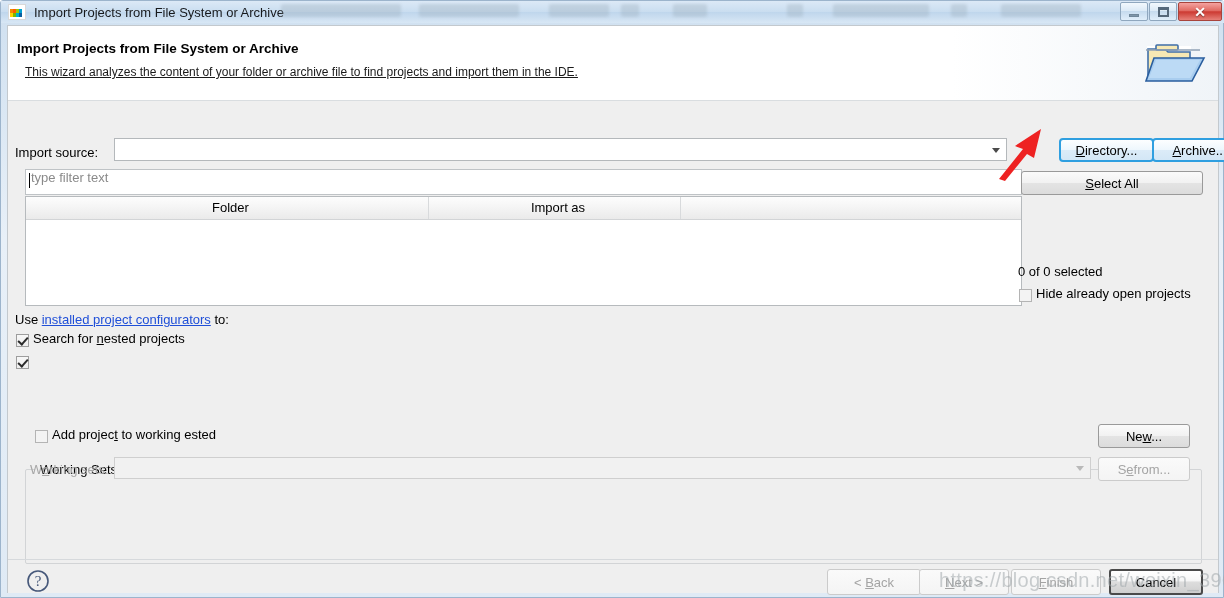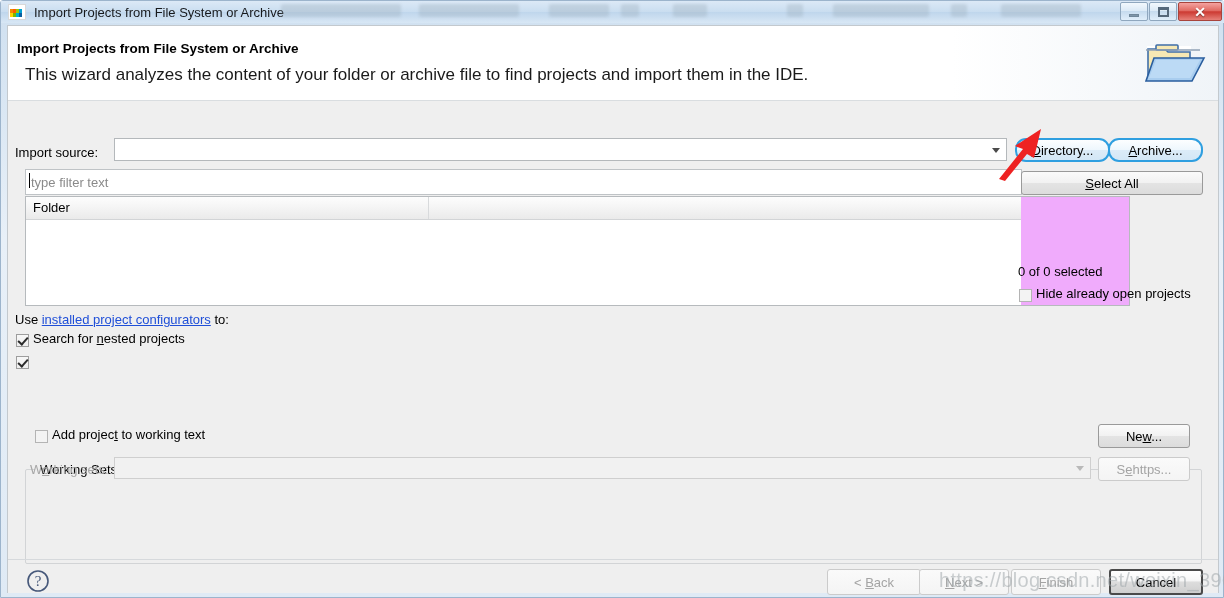--- a/index.html
+++ b/index.html
@@ -125,22 +125,23 @@
   #header-title {
     position: absolute;
     left: 9px; top: 15px;
     font-size: 13.5px;
     font-weight: bold;
     color: #000000;
   }
   #header-sub {
     position: absolute;
     left: 17px; top: 39px;
-    font-size: 17px;
+    font-size: 12px;
     color: #1a1a1a;
+    text-decoration: underline;
   }
   #header-icon {
     position: absolute;
     right: 12px; top: 10px;
     width: 62px; height: 52px;
   }
 
   
   #body-area {
     position: absolute;
@@ -180,42 +181,43 @@
   }
 
   
   #filterbox {
     position: absolute;
     left: 17px; top: 143px;
     width: 997px; height: 26px;
     box-sizing: border-box;
     background: #ffffff;
     border: 1px solid #bfc3c6;
-    display: flex; align-items: center;
+    display: flex; 
   }
   #filterbox .ph {
     padding-left: 5px;
     font-size: 13px;
     color: #8a8a8a;
   }
   #filter-caret {
     position: absolute;
     left: 3px; top: 3px;
     width: 1px; height: 15px;
     background: #000000;
   }
 
   
   #table {
     position: absolute;
     left: 17px; top: 170px;
-    width: 1105px; height: 110px;
-    box-sizing: border-box;
-    background: #f0abfc;
+    width: 997px; height: 110px;
+    box-sizing: border-box;
+    background: #1d4ed8;
     border: 1px solid #b6babd;
+    text-align: center;
   }
   #thead {
     position: absolute;
     left: 0; top: 0;
     width: 995px; height: 23px;
     background: linear-gradient(to bottom, #fdfdfd 0%, #f4f4f4 50%, #eaeaea 100%);
     border-bottom: 1px solid #d2d4d6;
     box-sizing: border-box;
   }
   .th {
@@ -242,22 +244,23 @@
     display: flex; align-items: center; justify-content: center;
     white-space: nowrap;
   }
   .btn.disabled {
     color: #a4a4a4;
     border-color: #cbcbcb;
     background: linear-gradient(to bottom, #fafafa 0%, #f4f4f4 100%);
   }
   .btn.focus {
     border: 2px solid #2f9fe0;
-    border-radius: 11px;
+    border-radius: 4px;
     background: linear-gradient(to bottom, #fcfeff 0%, #eef7fd 48%, #dcecf8 50%, #d3e7f6 100%);
+    margin-left: 44px;
   }
   .btn.default {
     border: 2px solid #4a4a4a;
     background: linear-gradient(to bottom, #ffffff 0%, #f6f6f6 45%, #dddddd 50%, #cfcfcf 100%);
   }
   .mn { text-decoration: underline; }
 
   
   .cb {
     position: absolute;
@@ -408,20 +411,21 @@
       </div>
 
       <div id="filterbox" style="top:67px;">
         <span id="filter-caret"></span>
         <span class="ph">type filter text</span>
       </div>
 
       <div id="table" style="top:94px;">
         <div id="thead">
           <div class="th" style="left:0px;   width:403px;">Folder</div>
+          <div class="th" style="left:403px; width:252px;">Import as</div>
           <div class="th" style="left:655px; width:340px; border-right:none;"></div>
         </div>
         <div style="position:absolute; left:0; top:23px; width:995px; height:85px; background:#ffffff;"></div>
       </div>
 
       <div class="btn" style="left:1013px; top:69px; width:182px; height:24px;">
         <span><span></span><span class="mn">S</span><span>elect All</span></span>
       </div>
 
       <div class="lbl" style="left:1010px; top:162px;">0 of 0 selected</div>
@@ -435,34 +439,34 @@
 
       <div class="cb checked" style="left:8px; top:232px;"></div>
       <div class="lbl" style="left:25px; top:229px;text-align:center;"><span>Search for </span><span class="mn">n</span><span>ested projects</span></div>
 
       <div class="cb checked" style="left:8px; top:254px;"></div>
 
       <div id="group"></div>
       <div id="group-label">Working Sets</div>
 
       <div class="cb off" style="left:27px; top:328px;"></div>
-      <div class="lbl" style="left:44px; top:325px;"><span>Add projec</span><span class="mn">t</span><span> to working text</span></div>
+      <div class="lbl" style="left:44px; top:325px;"><span>Add projec</span><span class="mn">t</span><span> to working ested</span></div>
 
       <div class="lbl dim" style="left:22px; top:360px;"><span>W</span><span class="mn">o</span><span>rking sets:</span></div>
 
       <div class="combo disabled" style="left:106px; top:355px; width:977px; height:22px;">
         <span class="val"></span>
         <span class="arrow"></span>
       </div>
 
       <div class="btn" style="left:1090px; top:322px; width:92px; height:24px;">
         <span><span>Ne</span><span class="mn">w</span><span>...</span></span>
       </div>
       <div class="btn disabled" style="left:1090px; top:355px; width:92px; height:24px;">
-        <span><span>S</span><span class="mn">e</span><span>https...</span></span>
+        <span><span>S</span><span class="mn">e</span><span>from...</span></span>
       </div>
     </div>
 
     <div id="footer-sep"></div>
 
     <svg id="help-icon" viewBox="0 0 24 24">
       <circle cx="12" cy="12" r="10" fill="none" stroke="#46587a" stroke-width="1.6"></circle>
       <text x="12" y="17" text-anchor="middle" font-family="Liberation Serif, serif" font-size="15" fill="#46587a">?</text>
     </svg>
 

